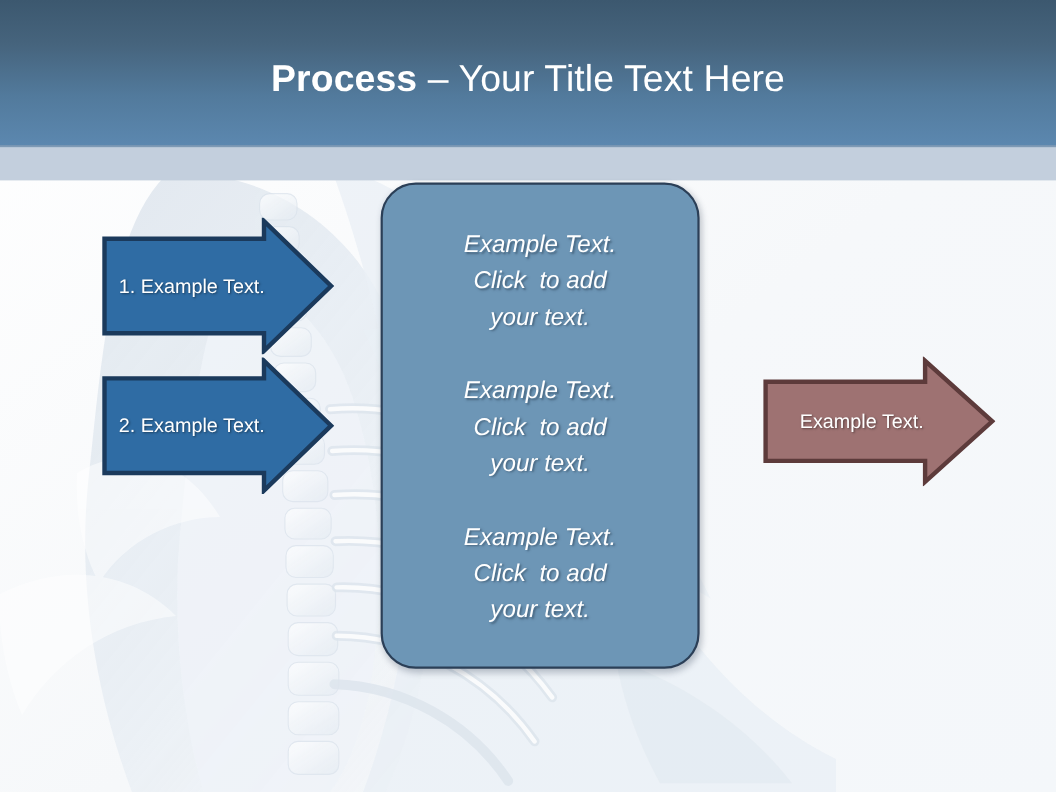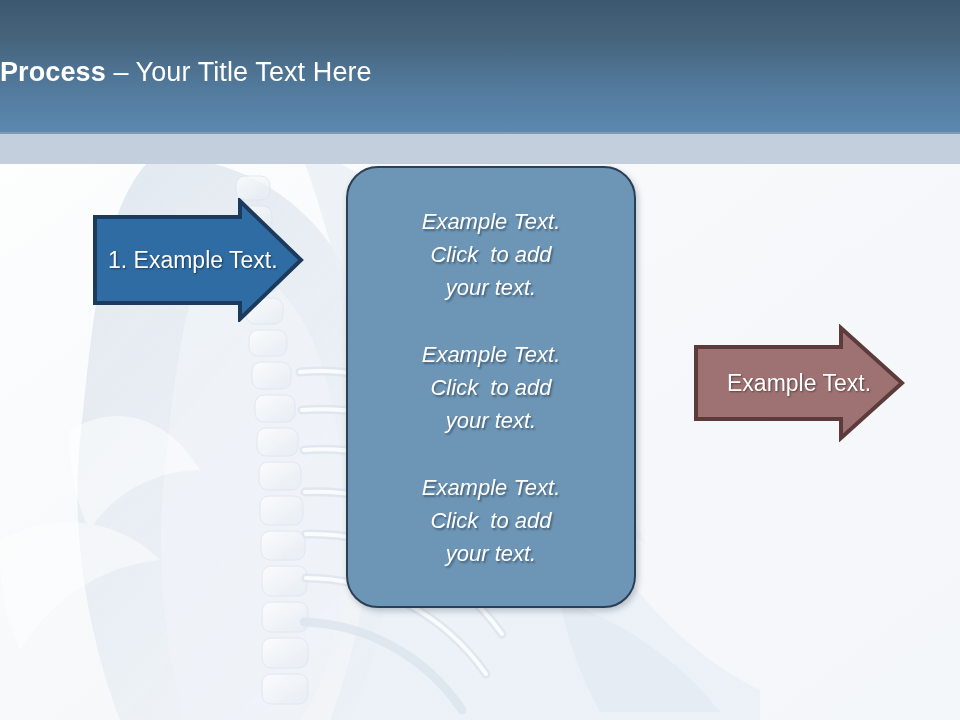--- a/index.html
+++ b/index.html
@@ -41,41 +41,42 @@
   .header-strip-edge {
     position: absolute;
     left: 0; top: 132px;
     width: 960px; height: 2px;
     background: #7e9ab5;
   }
   .slide-title {
     position: absolute;
     left: 0; top: 50px;
     width: 960px;
+    text-align: center;
     color: #ffffff;
-    font-size: 27px;
+    font-size: 34px;
     line-height: 44px;
     letter-spacing: 0.1px;
     white-space: nowrap;
   }
   .slide-title .t-bold { font-weight: bold; }
   .slide-title .t-light { font-weight: normal; }
 
   
   .arrow {
     position: absolute;
     display: flex;
     align-items: center;
   }
   .arrow svg { position: absolute; left: 0; top: 0; }
   .arrow-label {
     position: relative;
     z-index: 2;
     color: #ffffff;
-    font-size: 23px;
+    font-size: 18px;
     line-height: 20px;
     white-space: nowrap;
     text-shadow: 1px 1px 2px rgba(0,0,0,0.45);
   }
 
   .arrow-blue-1 { left: 92px; top: 198px;  width: 212px; height: 124px; }
   .arrow-blue-2 { left: 92px; top: 325px;  width: 212px; height: 124px; }
   .arrow-blue-3 { left: 92px; top: 452px;  width: 212px; height: 124px; }
   .arrow-blue-1 .arrow-label,
   .arrow-blue-2 .arrow-label,
@@ -213,20 +214,26 @@
     <span class="t-bold">Process</span><span class="t-light"> – Your Title Text Here</span>
   </div>
 
   <div class="arrow arrow-blue-1">
     <svg width="212" height="124" viewBox="0 0 212 124">
       <polygon points="3,19 148,19 148,3 209,62 148,121 148,105 3,105" fill="#2f6ca4" stroke="#1b3a5c" stroke-width="4" stroke-linejoin="miter"></polygon>
     </svg>
     <span class="arrow-label">1. Example Text.</span>
   </div>
 
+  <div class="arrow arrow-blue-2">
+    <svg width="212" height="124" viewBox="0 0 212 124">
+      <polygon points="3,19 148,19 148,3 209,62 148,121 148,105 3,105" fill="#2f6ca4" stroke="#1b3a5c" stroke-width="4" stroke-linejoin="miter"></polygon>
+    </svg>
+    <span class="arrow-label">2. Example Text.</span>
+  </div>
 
 
   <div class="center-box">
     <div class="cb-block">
       <span class="cb-line">Example Text.</span>
       <span class="cb-line">Click  to add</span>
       <span class="cb-line">your text.</span>
     </div>
     <div class="cb-block">
       <span class="cb-line">Example Text.</span>

